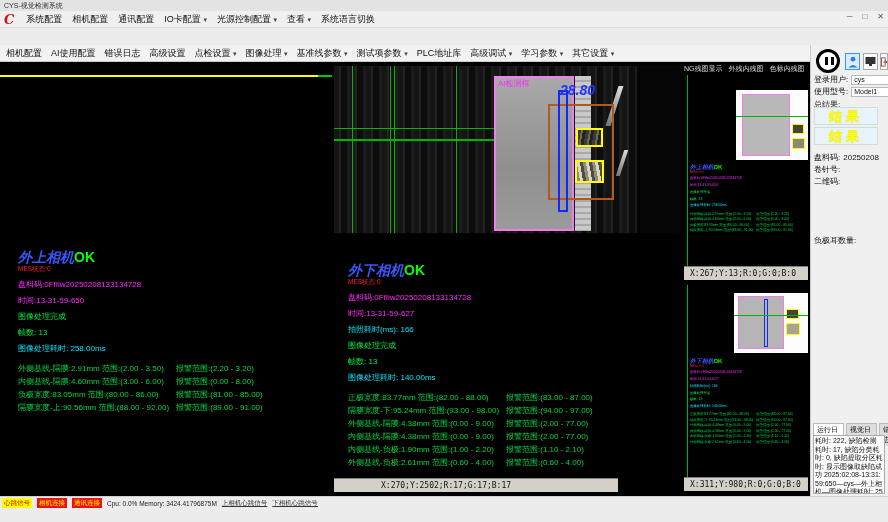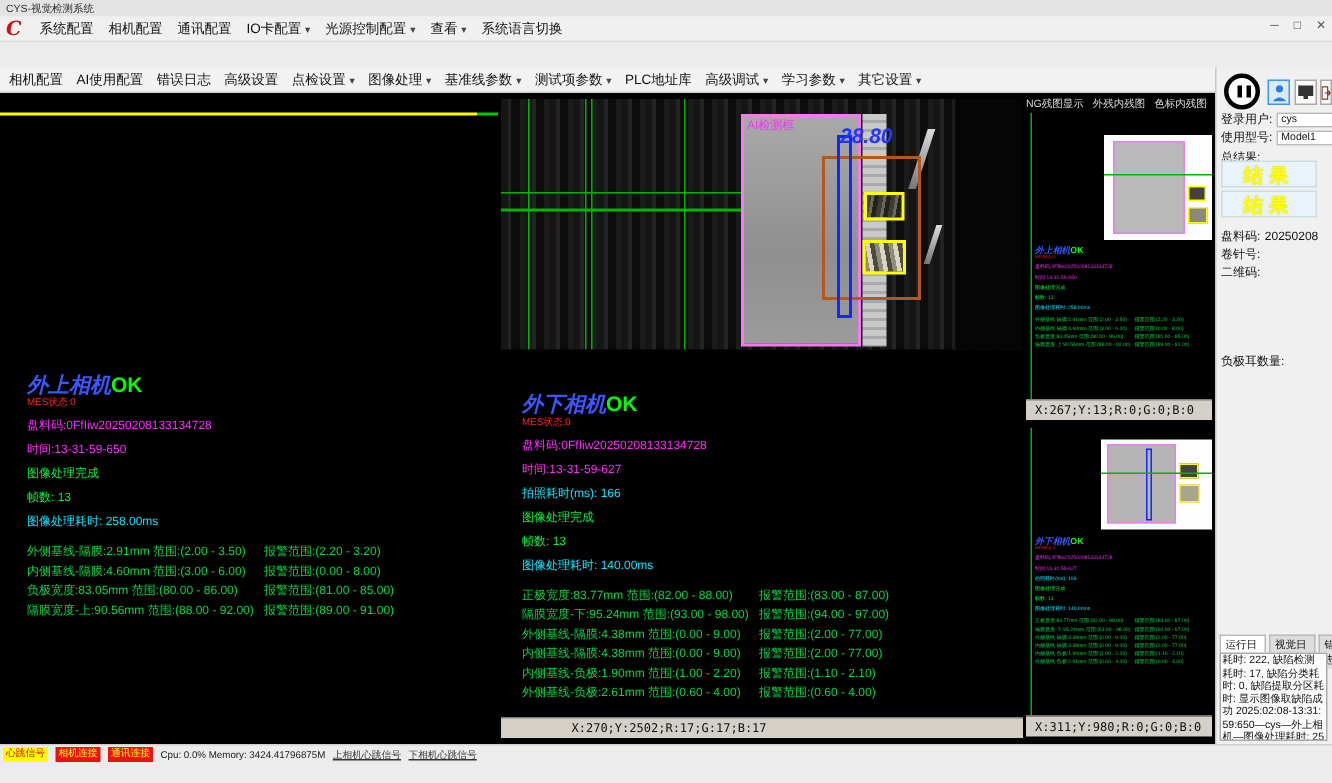--- a/index.html
+++ b/index.html
@@ -208,21 +208,21 @@
         <div class="vt-row">
             <span class="m">内侧基线-负极:1.90mm 范围:(1.00 - 2.20)</span>
             <span>报警范围:(1.10 - 2.10)</span>
           </div>
         <div class="vt-row">
             <span class="m">外侧基线-负极:2.61mm 范围:(0.60 - 4.00)</span>
             <span>报警范围:(0.60 - 4.00)</span>
           </div>
       </div>
     </div>
-    <div class="coordbar" style="left:334px;top:416px;width:348px;padding-left:47px;">X:270;Y:2502;R:17;G:17;B:17</div>
+    <div class="coordbar" style="left:334px;top:416px;width:284px;padding-left:47px;">X:270;Y:2502;R:17;G:17;B:17</div>
 
     <div class="thumb-tabs">
       <span>NG残图显示</span>
       <span>外残内残图</span>
       <span>色标内残图</span>
     </div>
 
     <div class="thumb" style="top:13px;height:191px;">
       <div class="vline" style="left:3px;top:0;height:191px;"></div>
       <div class="thumb-card" style="left:52px;top:15px;width:72px;height:70px;">

